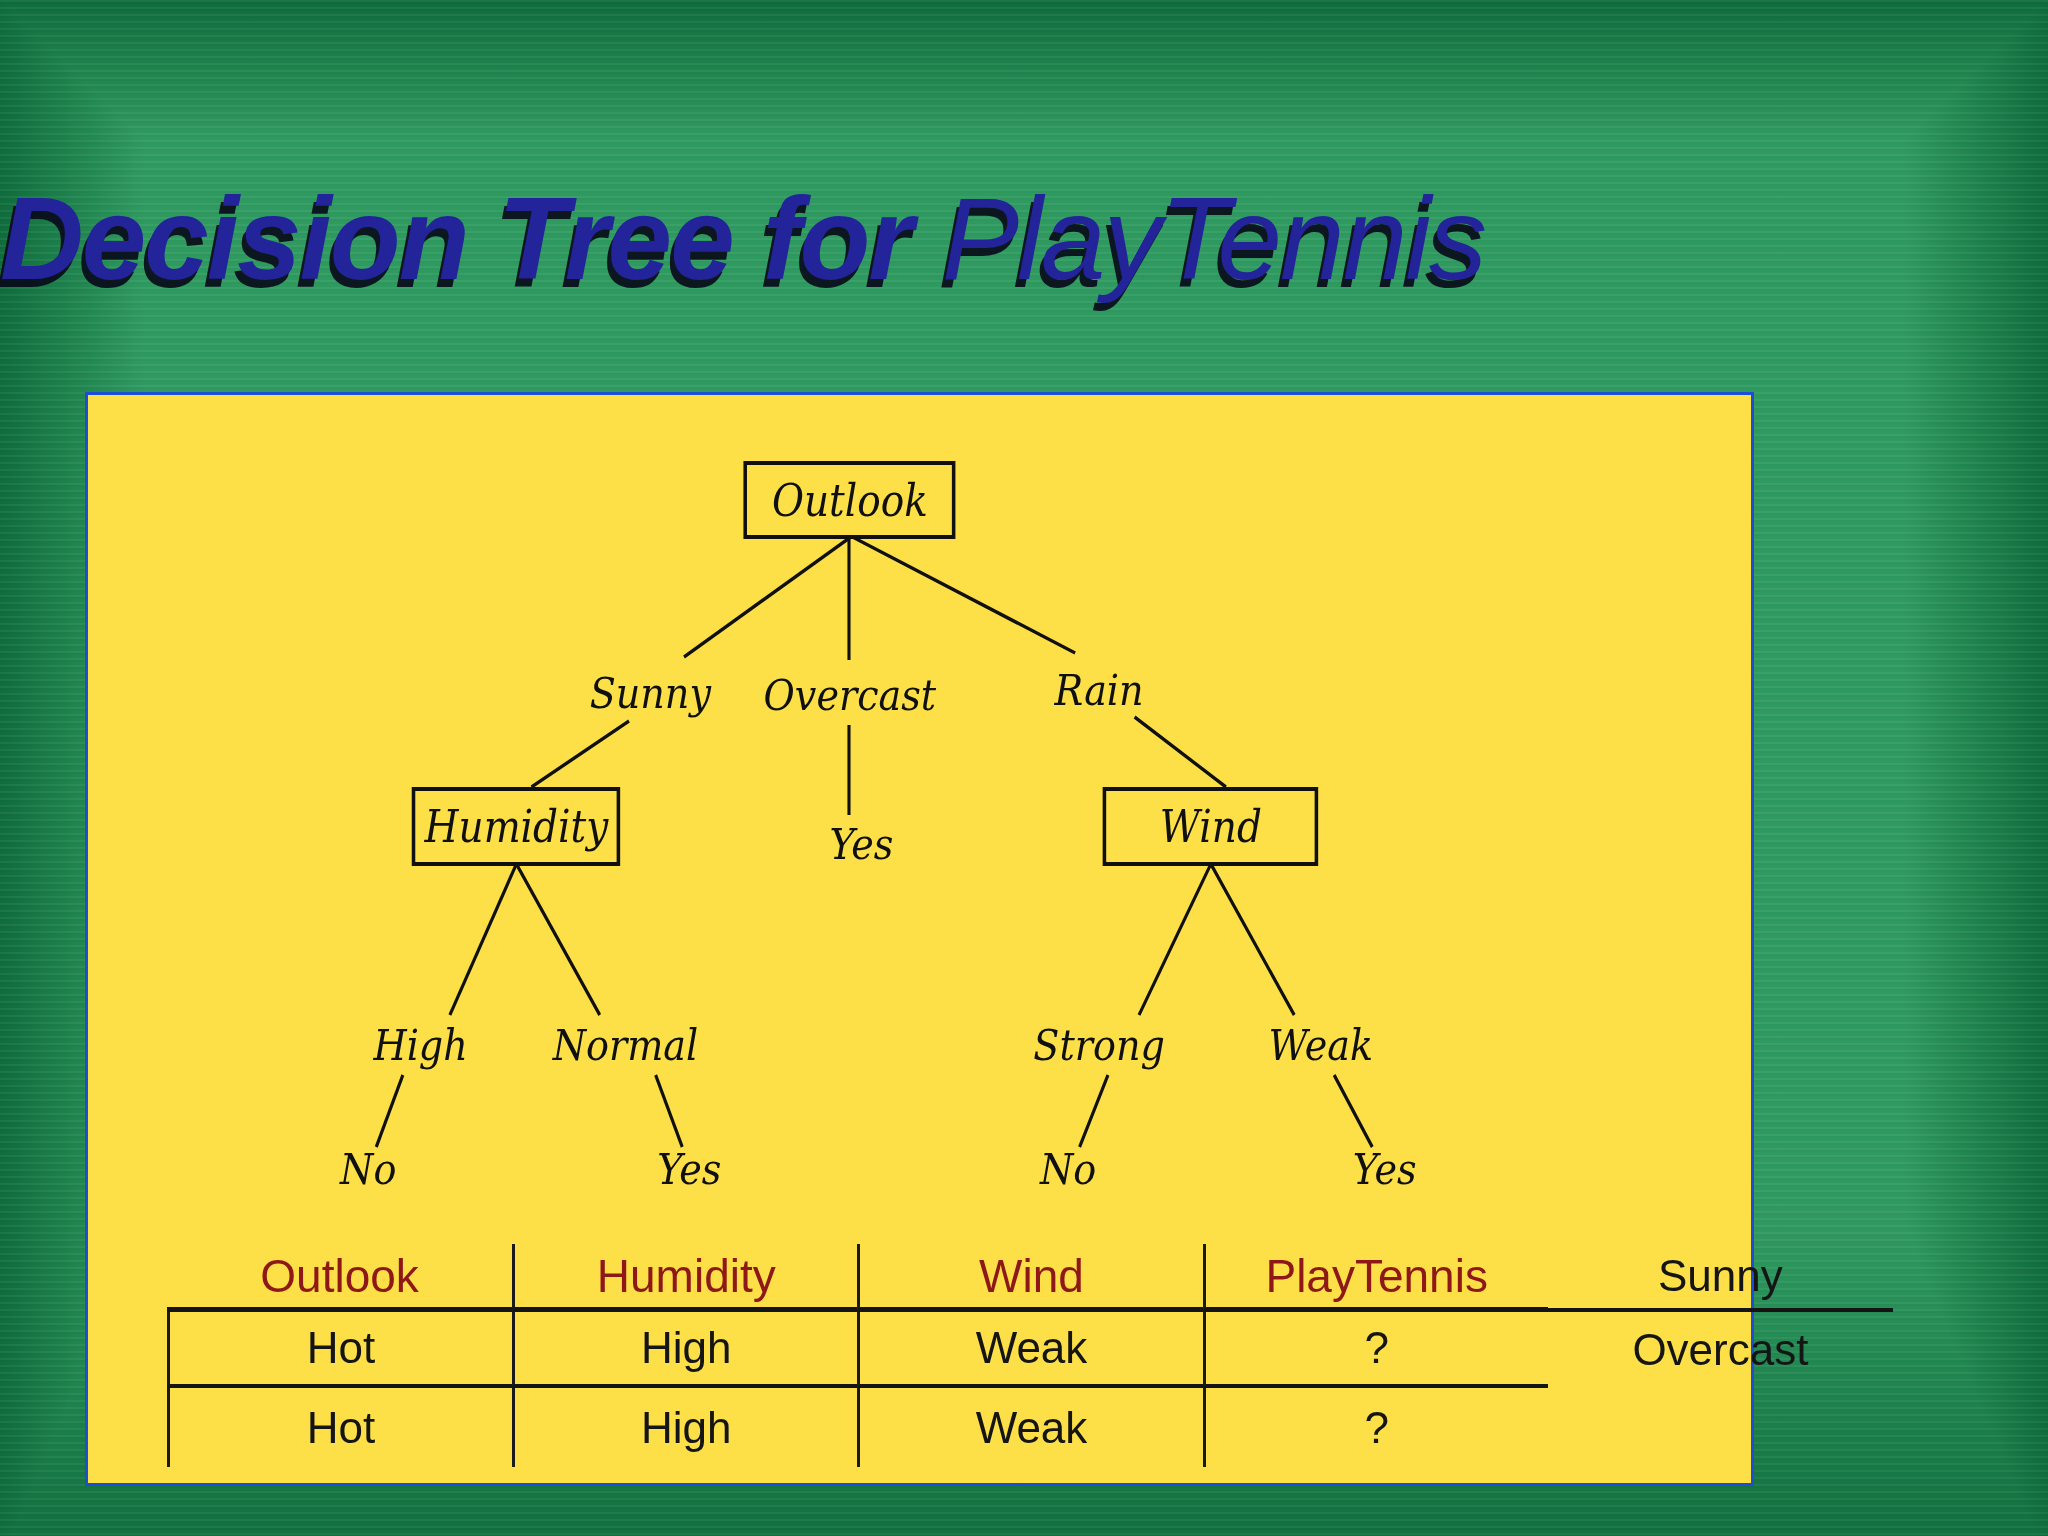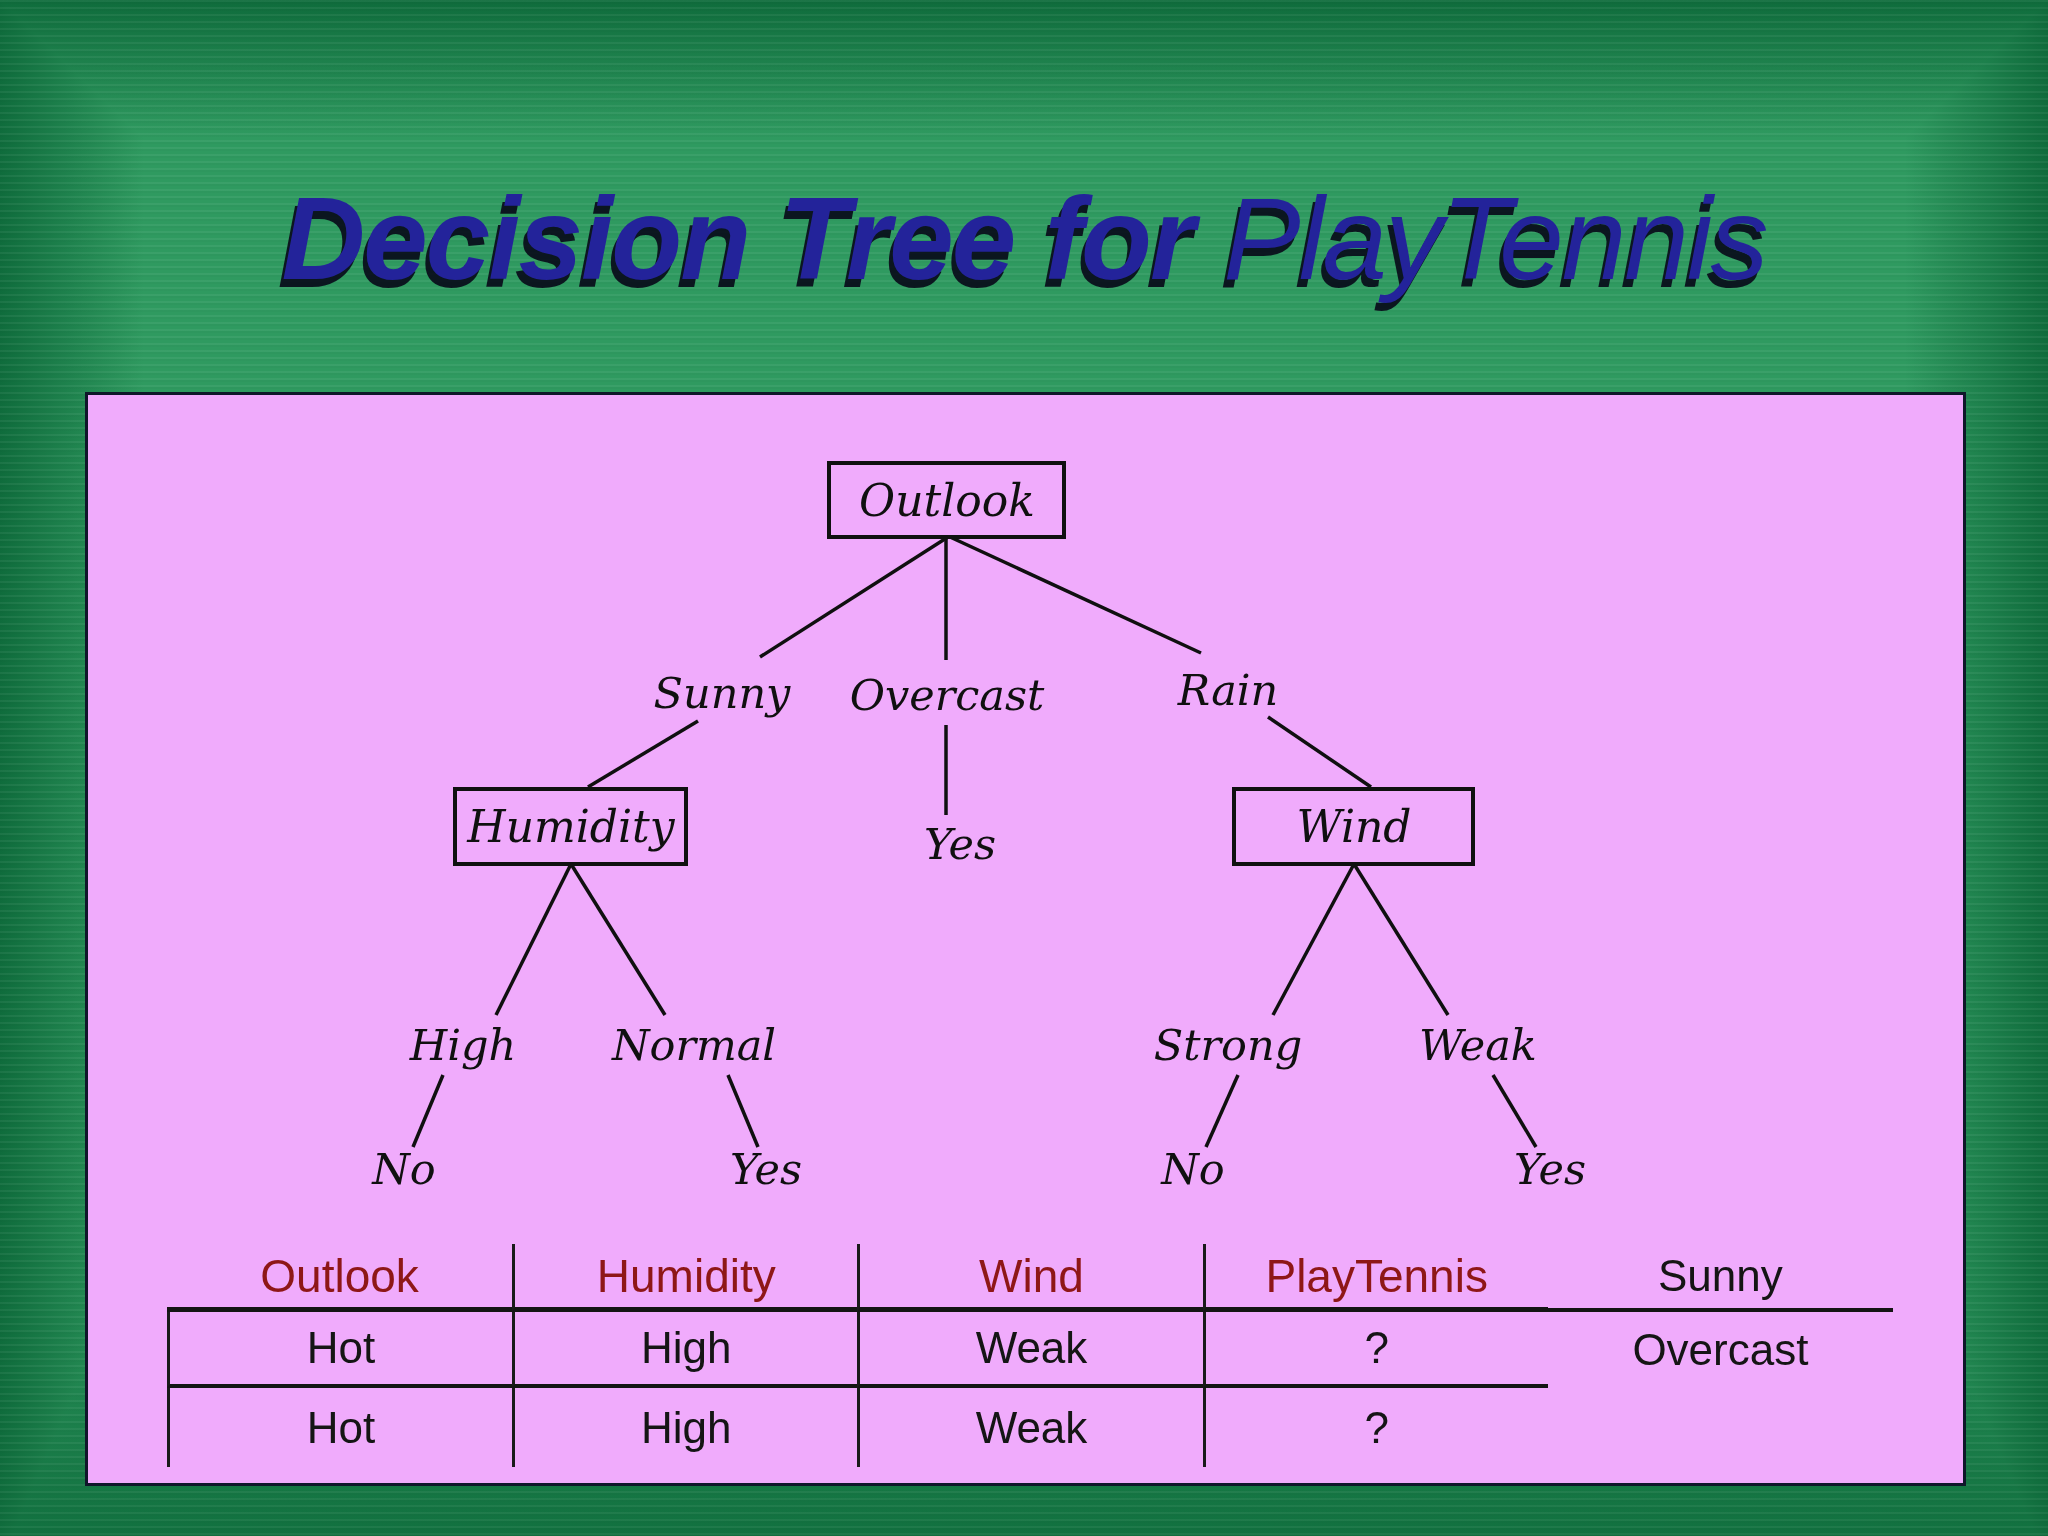--- a/index.html
+++ b/index.html
@@ -14,32 +14,32 @@
   }
   .bg-stripes{
     position:absolute;inset:0;pointer-events:none;
     background:
       repeating-linear-gradient(180deg, rgba(255,255,255,0.055) 0 2px, rgba(0,0,0,0.02) 2px 4px, transparent 4px 7px);
     mix-blend-mode:normal;
   }
   
   .title{
     position:absolute;left:0;top:176px;width:100%;
-    text-align:center;white-space:nowrap;
+    text-align:left;white-space:nowrap;
     font-size:116px;line-height:1.1;font-style:italic;
     color:var(--title-color,#23239a);
     text-shadow:-4px 8px 0 rgba(8,8,24,0.9);
     letter-spacing:-2px;
   }
   .title .t-bold{font-weight:bold;}
   .title .t-reg{font-weight:normal;}
   
   .panel{
-    position:absolute;left:85px;top:392px;width:1881px;height:1094px;
-    background:#f0abfc;border:3px solid #0f172a;box-sizing:border-box;
+    position:absolute;left:85px;top:392px;width:1669px;height:1094px;
+    background:#fde047;border:3px solid #1d4ed8;box-sizing:border-box;
   }
   .tree-svg{position:absolute;left:0;top:0;width:100%;height:100%;}
   .tree-svg line{stroke:var(--tree-ink,#101010);stroke-width:3.5;}
   .tree-svg rect{fill:none;stroke:var(--tree-ink,#101010);stroke-width:4;}
   .tree-svg text{
     fill:var(--tree-ink,#101010);
     font-family:"DejaVu Serif","Liberation Serif",serif;
     font-style:italic;text-anchor:middle;
   }
   .tree-svg .node-label{font-size:44px;}

